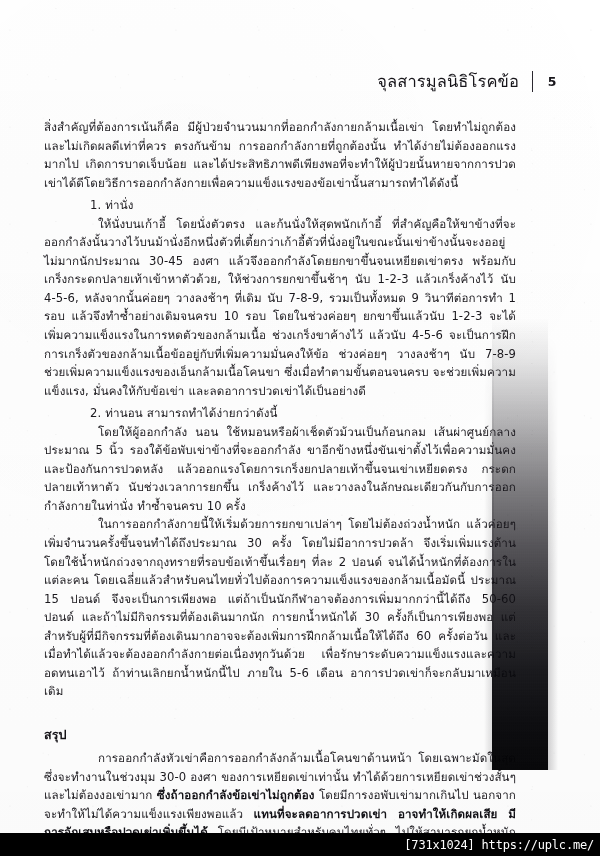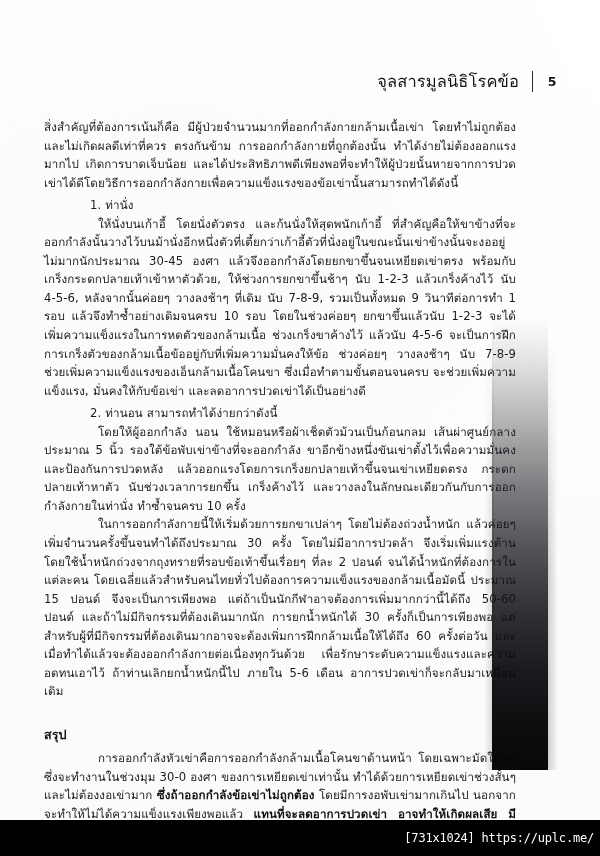--- a/index.html
+++ b/index.html
@@ -158,21 +158,21 @@
   .spacer-lg { height: 24px; }
 
   b, .b { font-weight: bold; color: #111015; }
 
   
   .footer-bar {
     position: absolute;
     left: 0;
     right: 0;
     bottom: 0;
-    height: 36px;
+    height: 23px;
     background: #000000;
     display: flex;
     align-items: center;
     justify-content: flex-end;
     padding-right: 6px;
     z-index: 9;
   }
   .footer-text {
     color: #ffffff;
     font-family: "DejaVu Sans Mono", "Liberation Mono", monospace;

